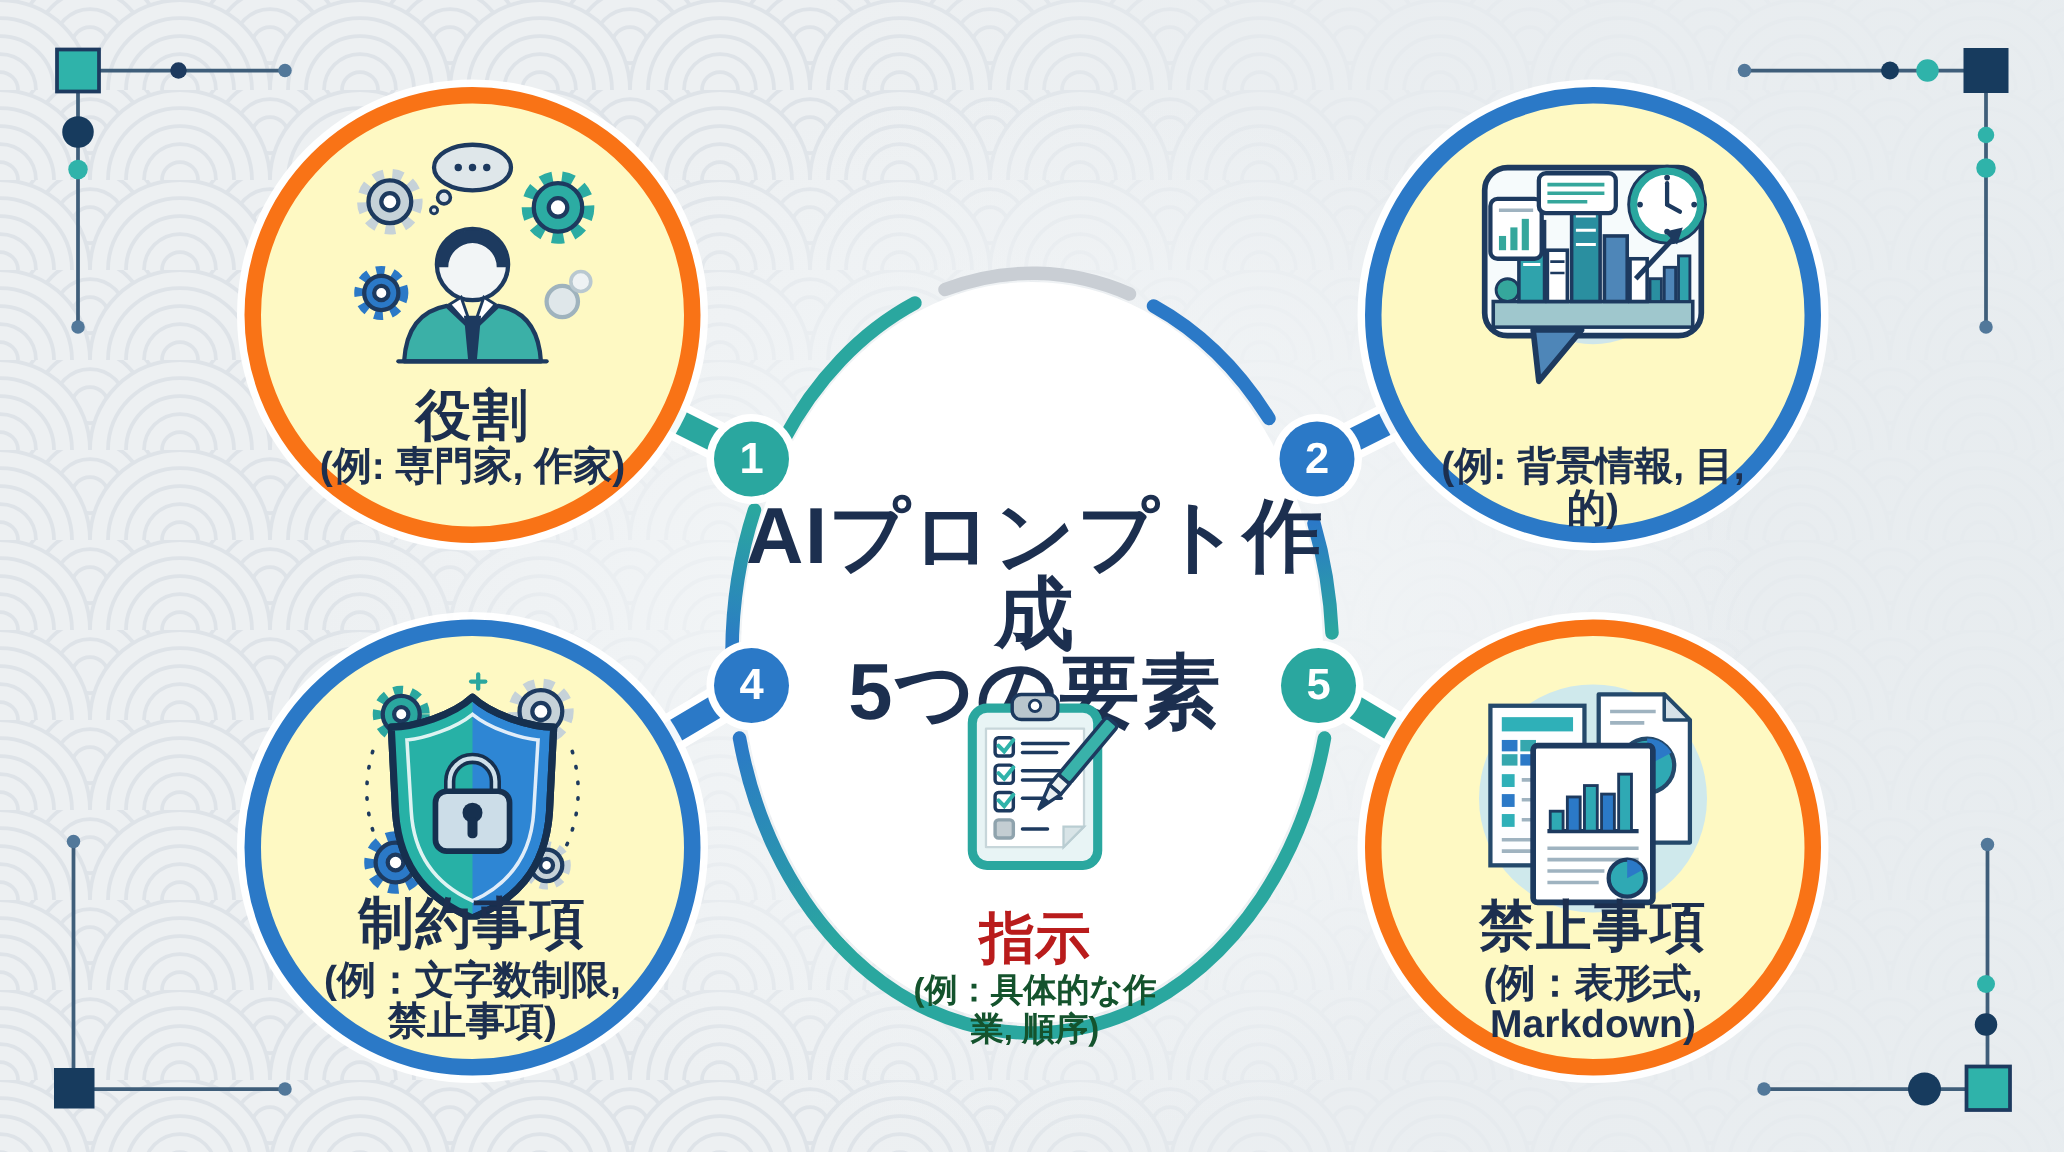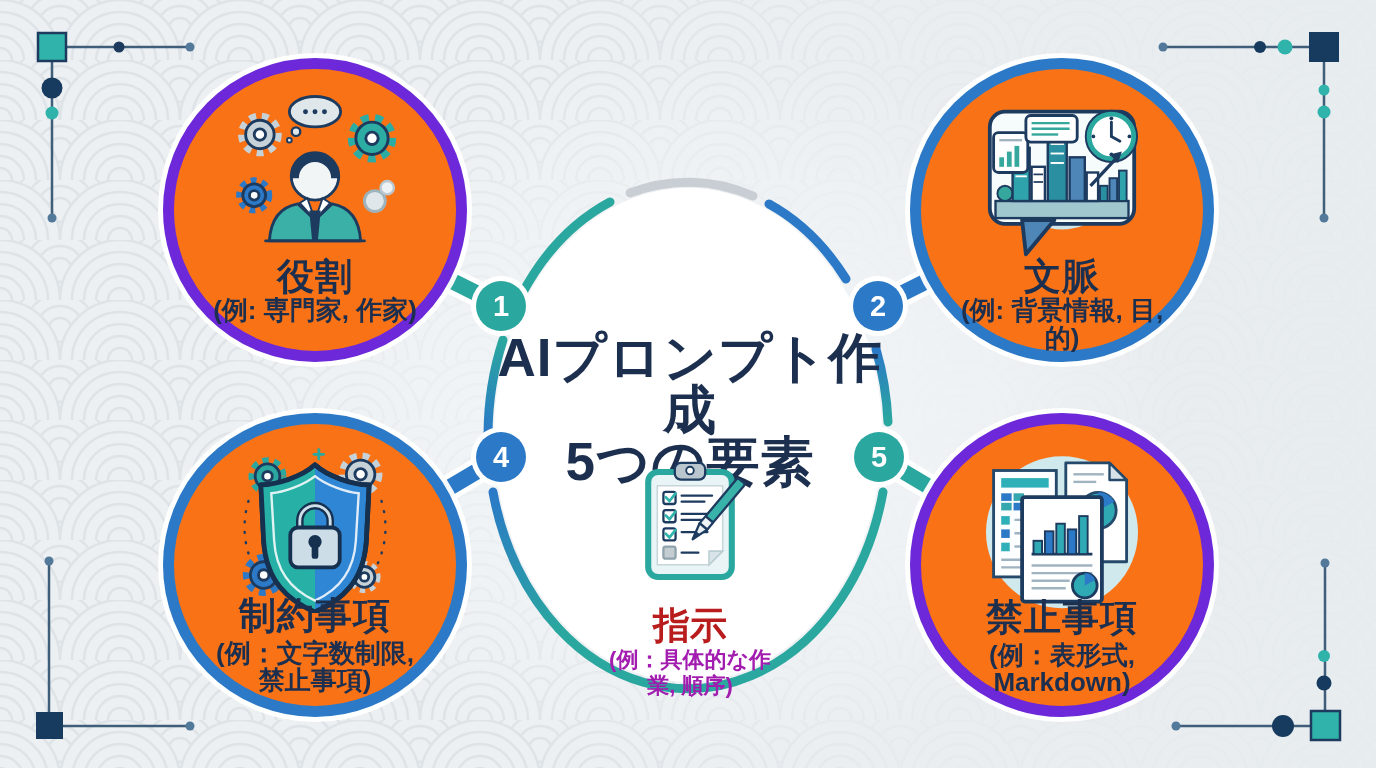--- a/index.html
+++ b/index.html
@@ -7,21 +7,21 @@
     width:1376px;height:768px;overflow:hidden;position:relative;
     background:#eceff1;
     font-family:"Liberation Sans","DejaVu Sans",sans-serif;
     color:#1c2f4f;
   }
   .stage{position:absolute;left:0;top:0;width:1376px;height:768px;}
   svg.bg{position:absolute;left:0;top:0;}
   
   .circle{
     position:absolute;width:282px;height:282px;border-radius:50%;
-    background:#f97316;border:11px solid #6d28d9;
+    background:#fef9c3;border:11px solid #f97316;
     box-shadow:0 0 0 5px rgba(255,255,255,.95);
   }
   .circle.blue{border-color:#2b79c7;}
   .circle .icon{position:absolute;left:50%;transform:translateX(-50%);top:18px;}
   .nlabel{
     position:absolute;left:-20px;right:-20px;text-align:center;
     font-size:37px;font-weight:800;line-height:40px;letter-spacing:1px;color:#1c2f4f;
   }
   .nex{
     position:absolute;left:-30px;right:-30px;text-align:center;
@@ -33,21 +33,21 @@
     color:#fff;font-size:29px;font-weight:800;background:#2aa79f;z-index:6;
   }
   .badge.blue{background:#2b79c7;}
   .title{
     position:absolute;left:478px;top:332px;width:424px;text-align:center;z-index:5;
     font-size:53px;font-weight:800;line-height:52px;color:#1c2f4f;letter-spacing:1px;
   }
   .center-node{position:absolute;left:560px;top:455px;width:260px;z-index:5;}
   .center-node .cicon{position:absolute;left:73px;top:0px;}
   .clabel{position:absolute;left:0;right:0;top:146px;text-align:center;font-size:37px;font-weight:800;color:#b91c1c;}
-  .cex{position:absolute;left:-30px;right:-30px;text-align:center;font-size:22px;font-weight:700;line-height:26px;color:#a21caf;}
+  .cex{position:absolute;left:-30px;right:-30px;text-align:center;font-size:22px;font-weight:700;line-height:26px;color:#14532d;}
 </style>
 </head>
 <body>
 
 <div class="stage">
 
   <svg class="bg" width="1376" height="768" viewBox="0 0 1376 768">
     <defs>
       <g id="fan">
         <circle r="60" fill="#edf0f2" stroke="#dee3e8" stroke-width="2.5"></circle>
@@ -243,21 +243,20 @@
           <circle cx="171" cy="52" r="2"></circle>
       </g>
       <line x1="152" y1="52" x2="152" y2="37" stroke="#1d3a5f" stroke-width="3" stroke-linecap="round"></line>
       <line x1="152" y1="52" x2="161" y2="57" stroke="#1d3a5f" stroke-width="3" stroke-linecap="round"></line>
       <rect x="140" y="104" width="8" height="16" fill="#2a8fa0" stroke="#1d3a5f" stroke-width="2"></rect>
       <rect x="150" y="96" width="8" height="24" fill="#4e86b8" stroke="#1d3a5f" stroke-width="2"></rect>
       <rect x="160" y="88" width="8" height="32" fill="#2fa3ac" stroke="#1d3a5f" stroke-width="2"></rect>
       <path d="M130,104 L160,72" stroke="#1d3a5f" stroke-width="3.5" fill="none"></path>
       <polygon points="163,68 150,71 159,80" fill="#1d3a5f"></polygon>
     </svg>
-    <div class="nlabel" style="top:188px;">文脈</div>
     <div class="nex" style="top:228px;">(例: 背景情報, 目,</div>
     <div class="nex" style="top:256px;">的)</div>
   </div>
 
   <div class="circle blue" style="left:163px;top:413px;">
     <svg class="icon" width="190" height="171" viewBox="0 0 200 180">
       <g stroke="#2aa79f" stroke-width="3" stroke-linecap="round">
         <line x1="104" y1="8" x2="104" y2="18"></line>
           <line x1="99" y1="13" x2="109" y2="13"></line>
       </g>

